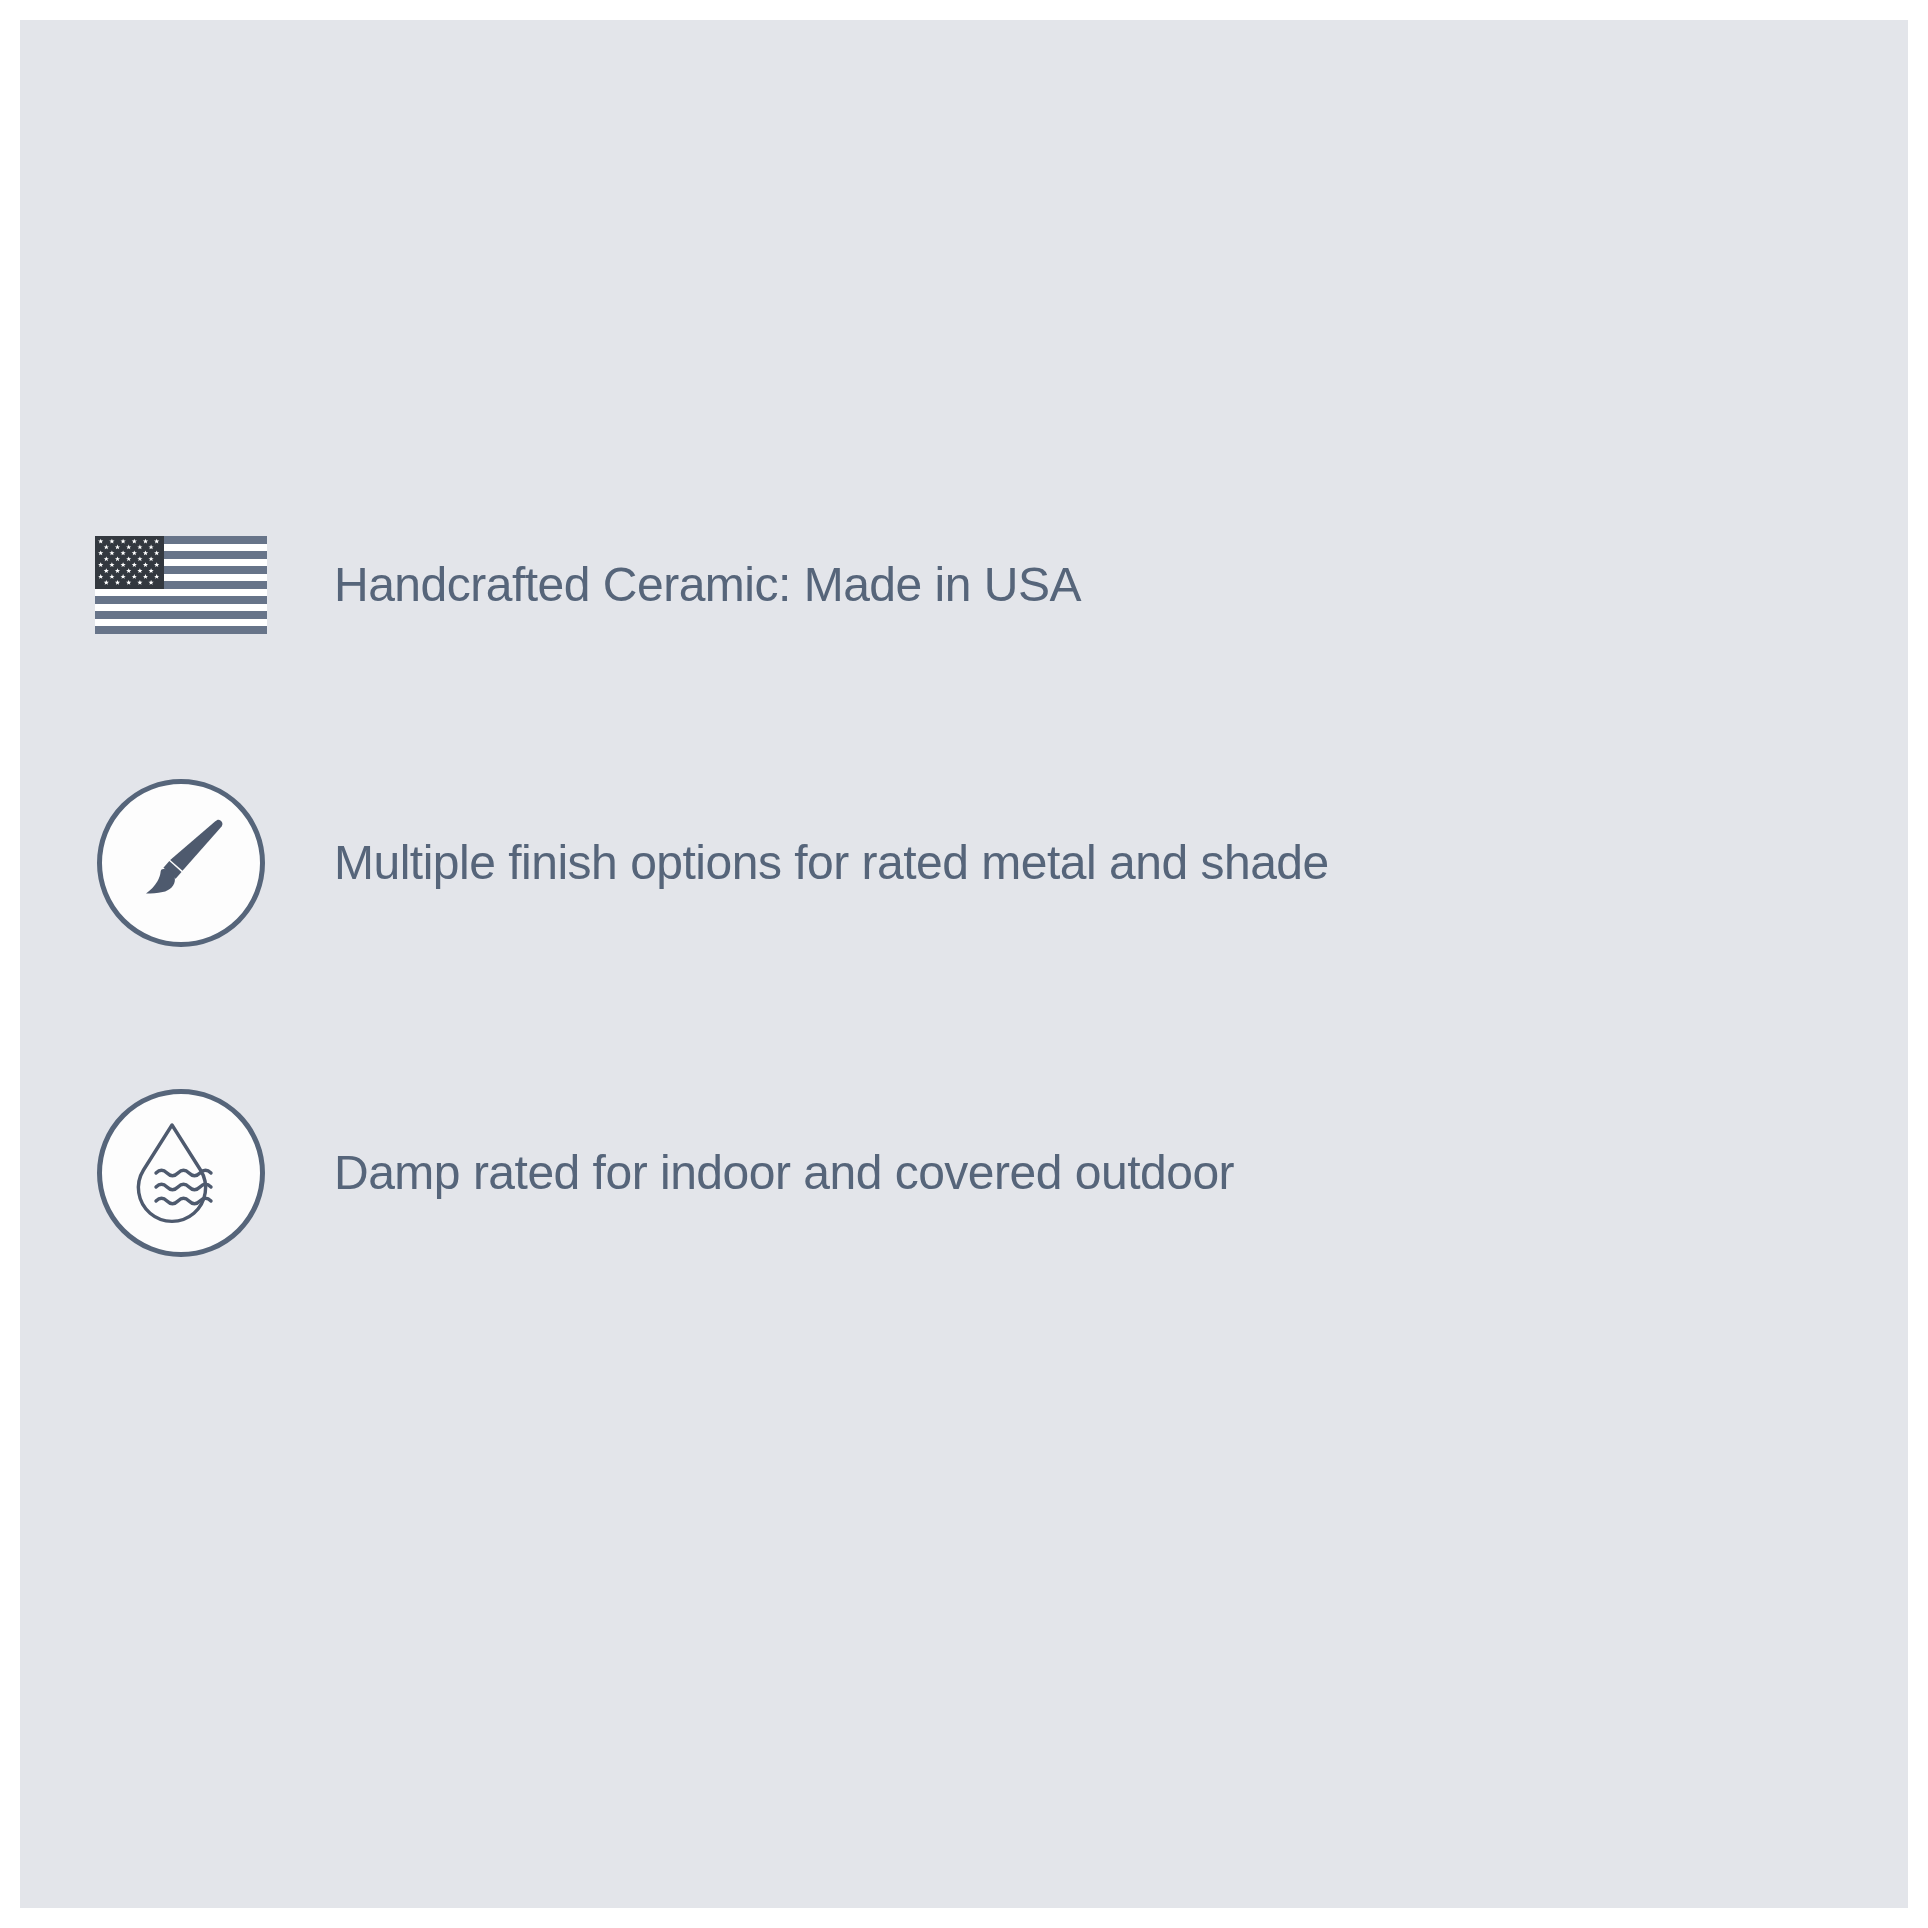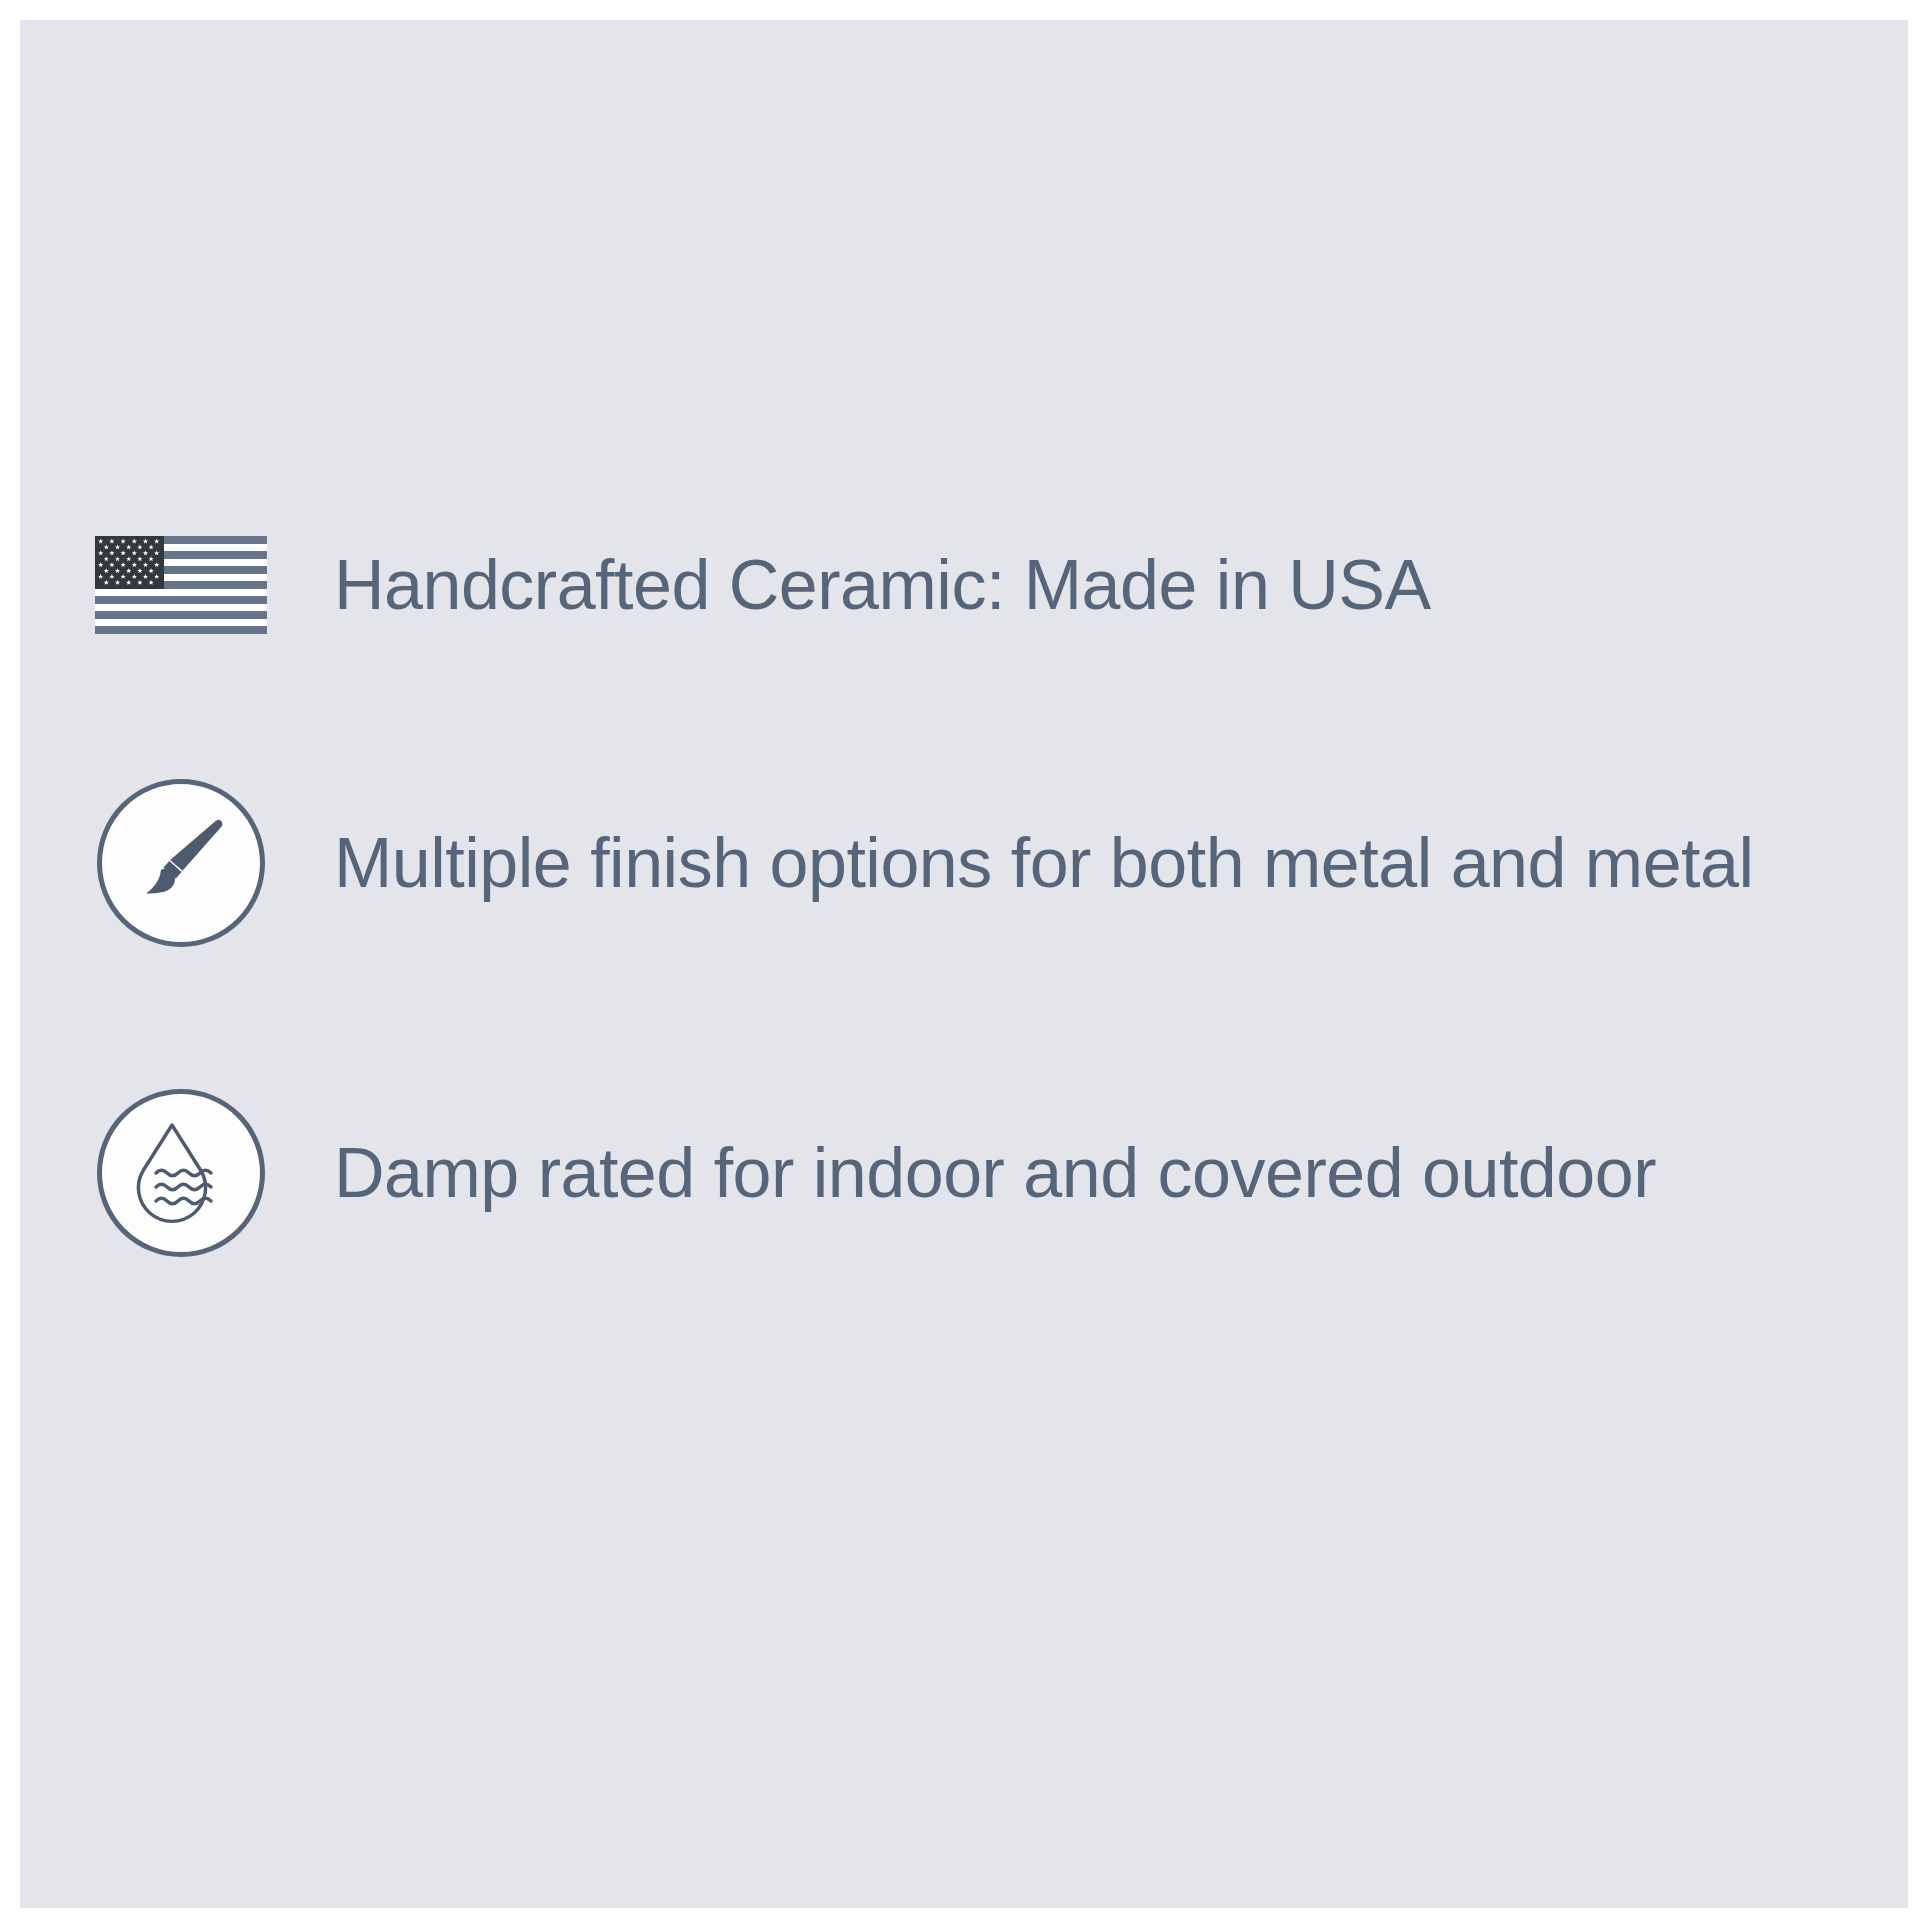--- a/index.html
+++ b/index.html
@@ -48,21 +48,21 @@
     width: 190px;
     height: 190px;
     flex: 0 0 190px;
     display: flex;
     align-items: center;
     justify-content: center;
   }
 
   .feature-text {
     margin-left: 58px;
-    font-size: 70px;
+    font-size: 48px;
     line-height: 1.0;
     color: #56657a;
     font-weight: 400;
     letter-spacing: -0.5px;
     white-space: nowrap;
   }
 
   
   .flag-icon {
     width: 172px;
@@ -193,21 +193,21 @@
 
               <path d="M91.5 9.5 C93.5 11.2 94.2 13.4 92.6 15.4 L53.5 59.8 L41.2 48.9 L86.3 10.2 C88.2 8.6 89.8 8.1 91.5 9.5 Z"></path>
 
               <path d="M40.3 50.1 L52.5 61.0 L46.6 67.7 L34.4 56.8 Z"></path>
 
               <path d="M33.2 58.3 C39.5 57.0 45.5 61.6 45.9 68.0 C46.3 74.4 40.8 79.7 33.6 81.1 C28.3 82.1 22.7 82.6 17.0 82.6 C21.8 78.9 25.6 74.9 28.3 70.4 C30.3 67.1 31.3 63.8 31.6 60.9 C31.7 59.7 32.2 58.5 33.2 58.3 Z"></path>
             </g>
           </svg>
         </div>
       </div>
-      <div class="feature-text">Multiple finish options for both metal and metal</div>
+      <div class="feature-text">Multiple finish options for rated metal and shade</div>
     </div>
 
     <div class="feature-row" id="row-2">
       <div class="icon-slot">
         <div class="circle-icon">
           <svg width="112" height="112" viewBox="0 0 112 112" xmlns="http://www.w3.org/2000/svg">
             <g fill="none" stroke="#4e5a6e" stroke-width="3.4" stroke-linecap="round" stroke-linejoin="round">
 
               <path d="M47 8 L18.5 53 A33.6 33.6 0 1 0 75.5 53 Z"></path>
 

